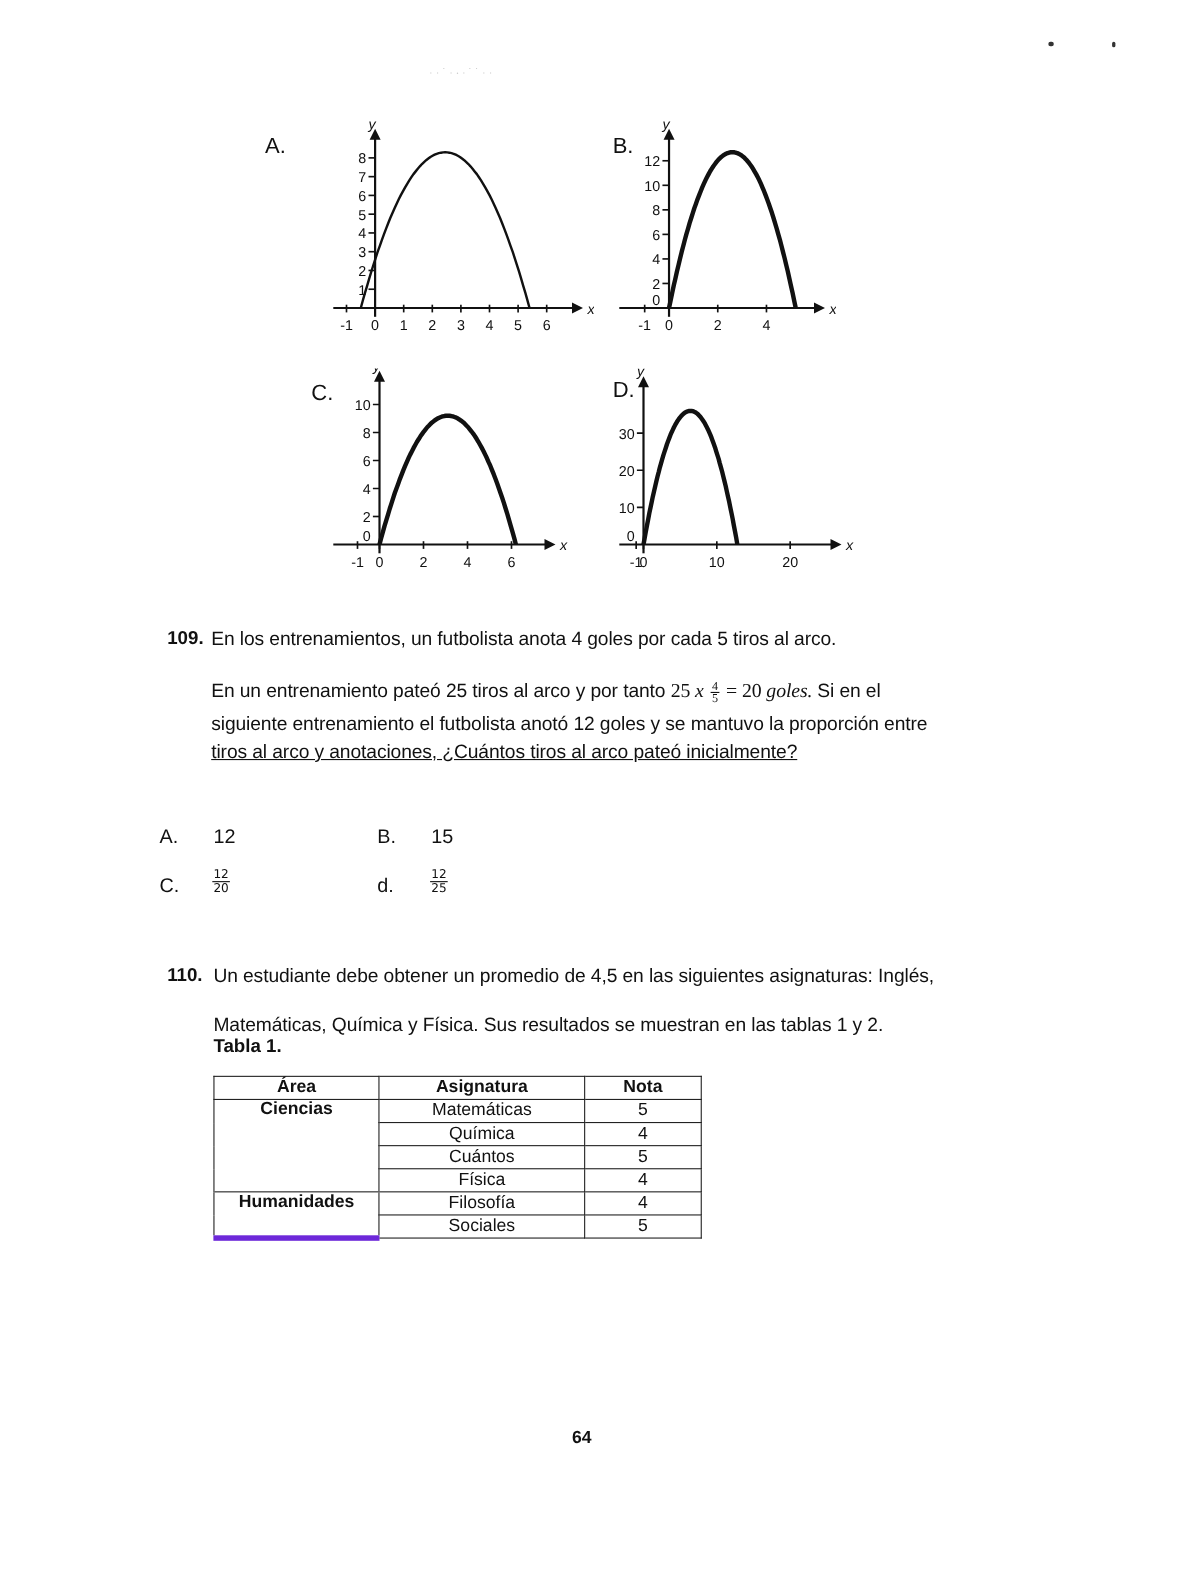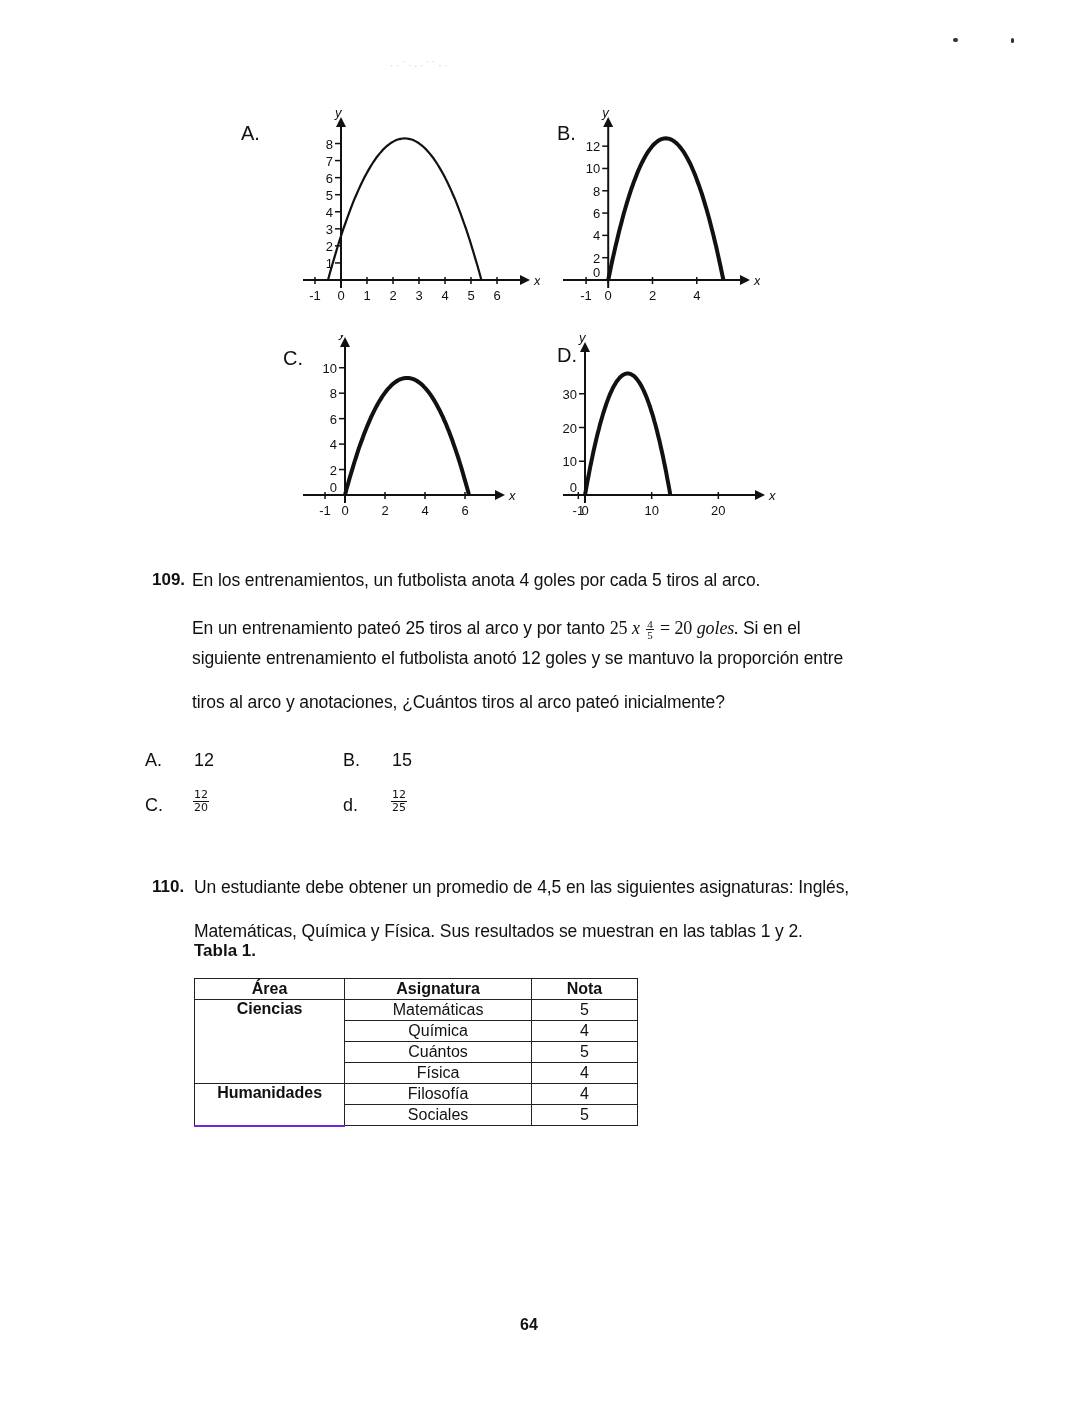--- a/index.html
+++ b/index.html
@@ -172,21 +172,21 @@
     <span class="mfrac">
         <span class="n">4</span>
         <span>5</span>
       </span>
     <span>= 20</span>
     <i>goles.</i>
   </span>
   <span>Si en el</span>
 </div>
 <div class="abs para" style="left:192px;top:646px;">siguiente entrenamiento el futbolista anotó 12 goles y se mantuvo la proporción entre</div>
-<div class="abs para" style="left:192px;top:690px;">tiros al arco y anotaciones, ¿Cuántos tiros al arco pateó inicialmente?</div>
+<div class="abs para" style="left:192px;top:671px;text-decoration:underline;">tiros al arco y anotaciones, ¿Cuántos tiros al arco pateó inicialmente?</div>
 
 <div class="abs opt-letter" style="left:145px;top:750px;">A.</div>
 <div class="abs opt-val" style="left:194px;top:750px;">12</div>
 <div class="abs opt-letter" style="left:343px;top:750px;">B.</div>
 <div class="abs opt-val" style="left:392px;top:750px;">15</div>
 <div class="abs opt-letter" style="left:145px;top:795px;">C.</div>
 <div class="abs frac" style="left:193px;top:789px;">
     <span class="num">12</span>
     <span>20</span>
   </div>
@@ -224,24 +224,24 @@
   </tr>
   <tr>
     <td>Cuántos</td>
     <td>5</td>
   </tr>
   <tr>
     <td>Física</td>
     <td>4</td>
   </tr>
   <tr>
-    <td class="area area-top" rowspan="2" style="border-bottom:2px solid #6d28d9;">Humanidades</td>
+    <td class="area area-top" rowspan="2" style="border-bottom:5px solid #6d28d9;">Humanidades</td>
     <td>Filosofía</td>
     <td>4</td>
   </tr>
   <tr>
     <td>Sociales</td>
     <td>5</td>
   </tr>
 </tbody>
   </table>
 
-<div class="abs" style="left:520px;top:1299px;font-weight:bold;font-size:16px;margin-top:17px;">64</div>
+<div class="abs" style="left:520px;top:1299px;font-weight:bold;font-size:16px;">64</div>
 
 </body></html>

